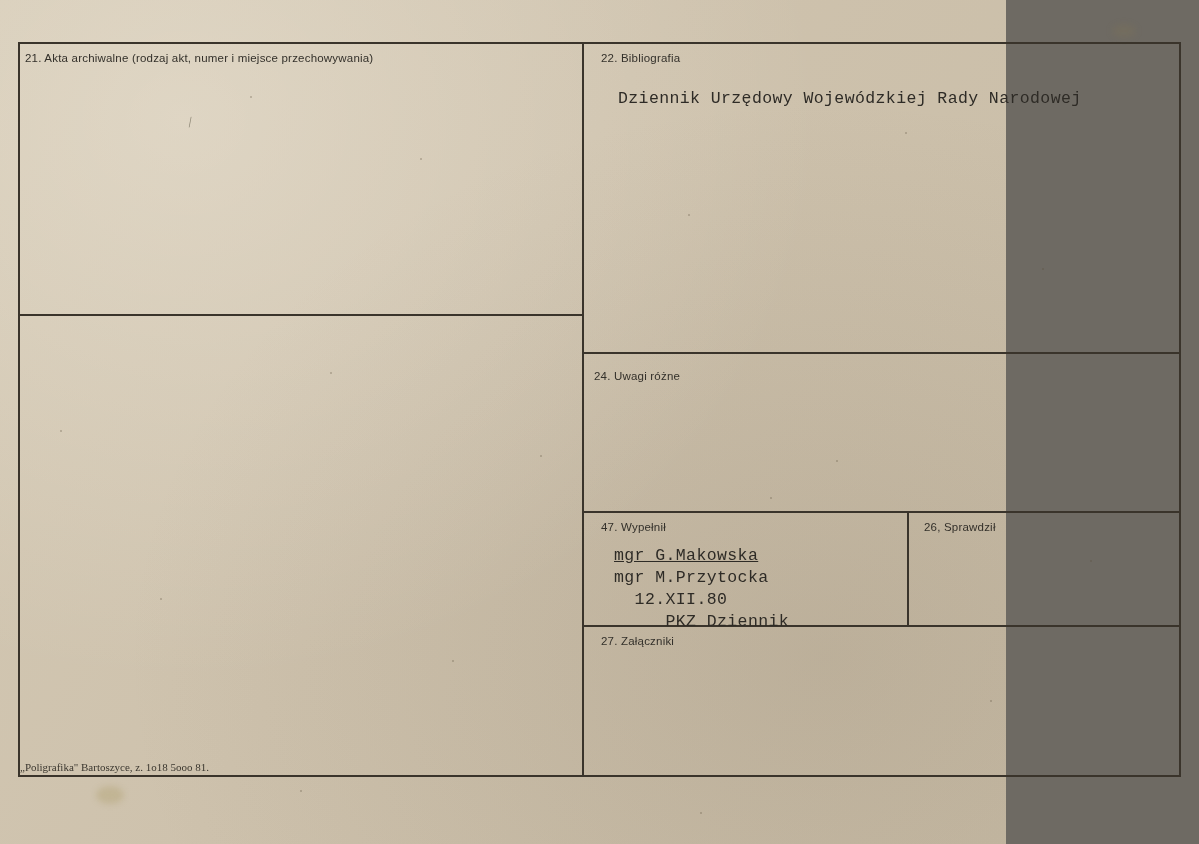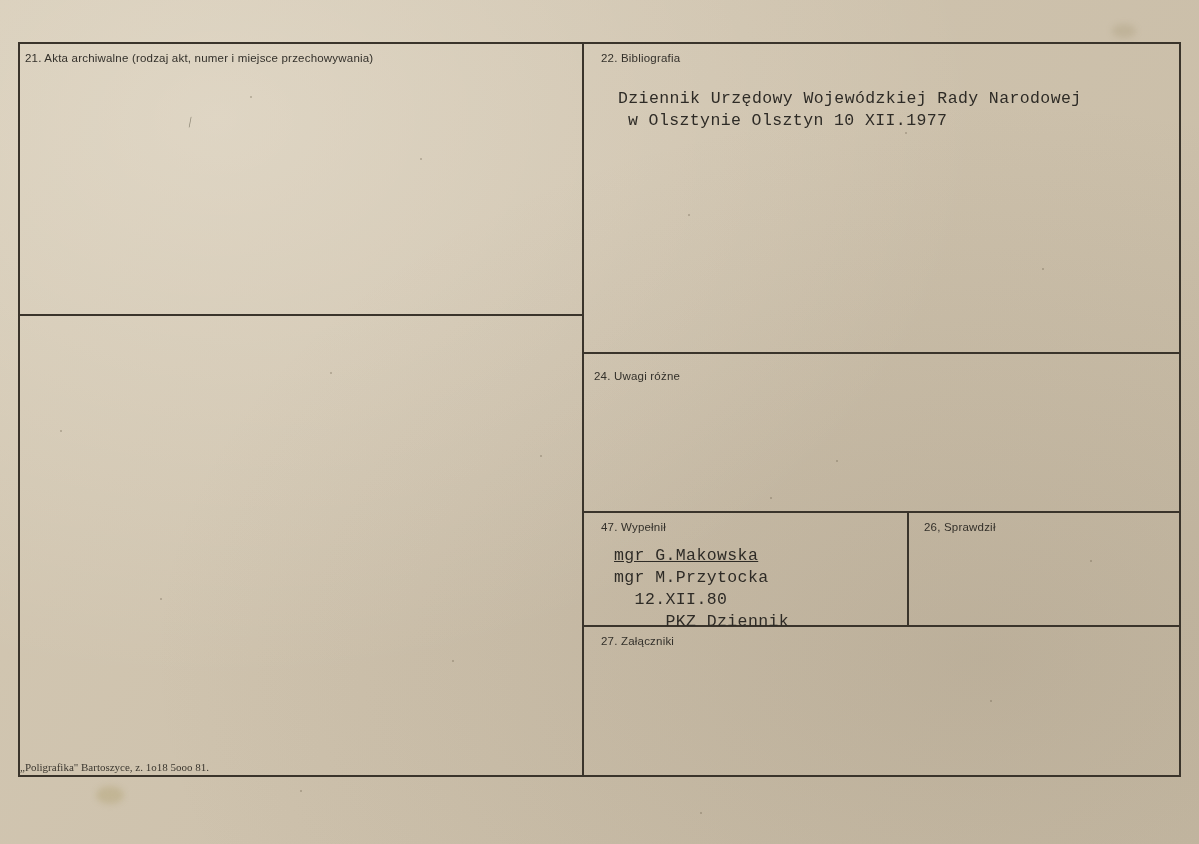--- a/index.html
+++ b/index.html
@@ -10,21 +10,21 @@
   body {
     width: 1199px;
     height: 844px;
     overflow: hidden;
     font-family: "Liberation Sans", sans-serif;
   }
 
   .card {
     position: absolute;
     left: 0; top: 0;
-    width: 1199px;
+    width: 1006px;
     height: 844px;
     background: #cfc3ae;
     background-image:
       radial-gradient(ellipse at 18% 14%, rgba(255,250,240,0.30), rgba(255,250,240,0) 55%),
       radial-gradient(ellipse at 82% 78%, rgba(120,105,85,0.18), rgba(120,105,85,0) 60%),
       linear-gradient(120deg, #d3c8b3 0%, #cec2ad 45%, #c9bda7 100%);
   }
 
   
   .speck {
@@ -138,21 +138,20 @@
     <div class="rule v" style="left:889px; top:469px; height:114px;"></div>
 
     <div class="fieldlabel" style="left:7px; top:10px;">21. Akta archiwalne (rodzaj akt, numer i miejsce przechowywania)</div>
     <div class="typed" style="left:22px; top:40px;"></div>
     <div class="pencil" style="left:170px; top:72px;">/</div>
 
     <div class="typed" style="left:22px; top:312px;"></div>
 
     <div class="fieldlabel" style="left:583px; top:10px;">22. Bibliografia</div>
     <div class="typed" style="left:600px; top:46px;">Dziennik Urzędowy Wojewódzkiej Rady Narodowej</div>
-    <div class="typed" style="left:610px; top:68px;">w Olsztynie Olsztyn 10 XII.1977</div>
 
     <div class="fieldlabel" style="left:576px; top:320px;margin-top:8px;">24. Uwagi różne</div>
     <div class="typed" style="left:600px; top:350px;"></div>
 
     <div class="fieldlabel" style="left:583px; top:479px;">47. Wypełnił</div>
     <div class="typed" style="left:596px; top:503px;text-decoration:underline;">mgr G.Makowska</div>
     <div class="typed" style="left:596px; top:525px;">mgr M.Przytocka</div>
     <div class="typed" style="left:596px; top:547px;">  12.XII.80</div>
     <div class="typed" style="left:596px; top:569px;">     PKZ Dziennik</div>
 

